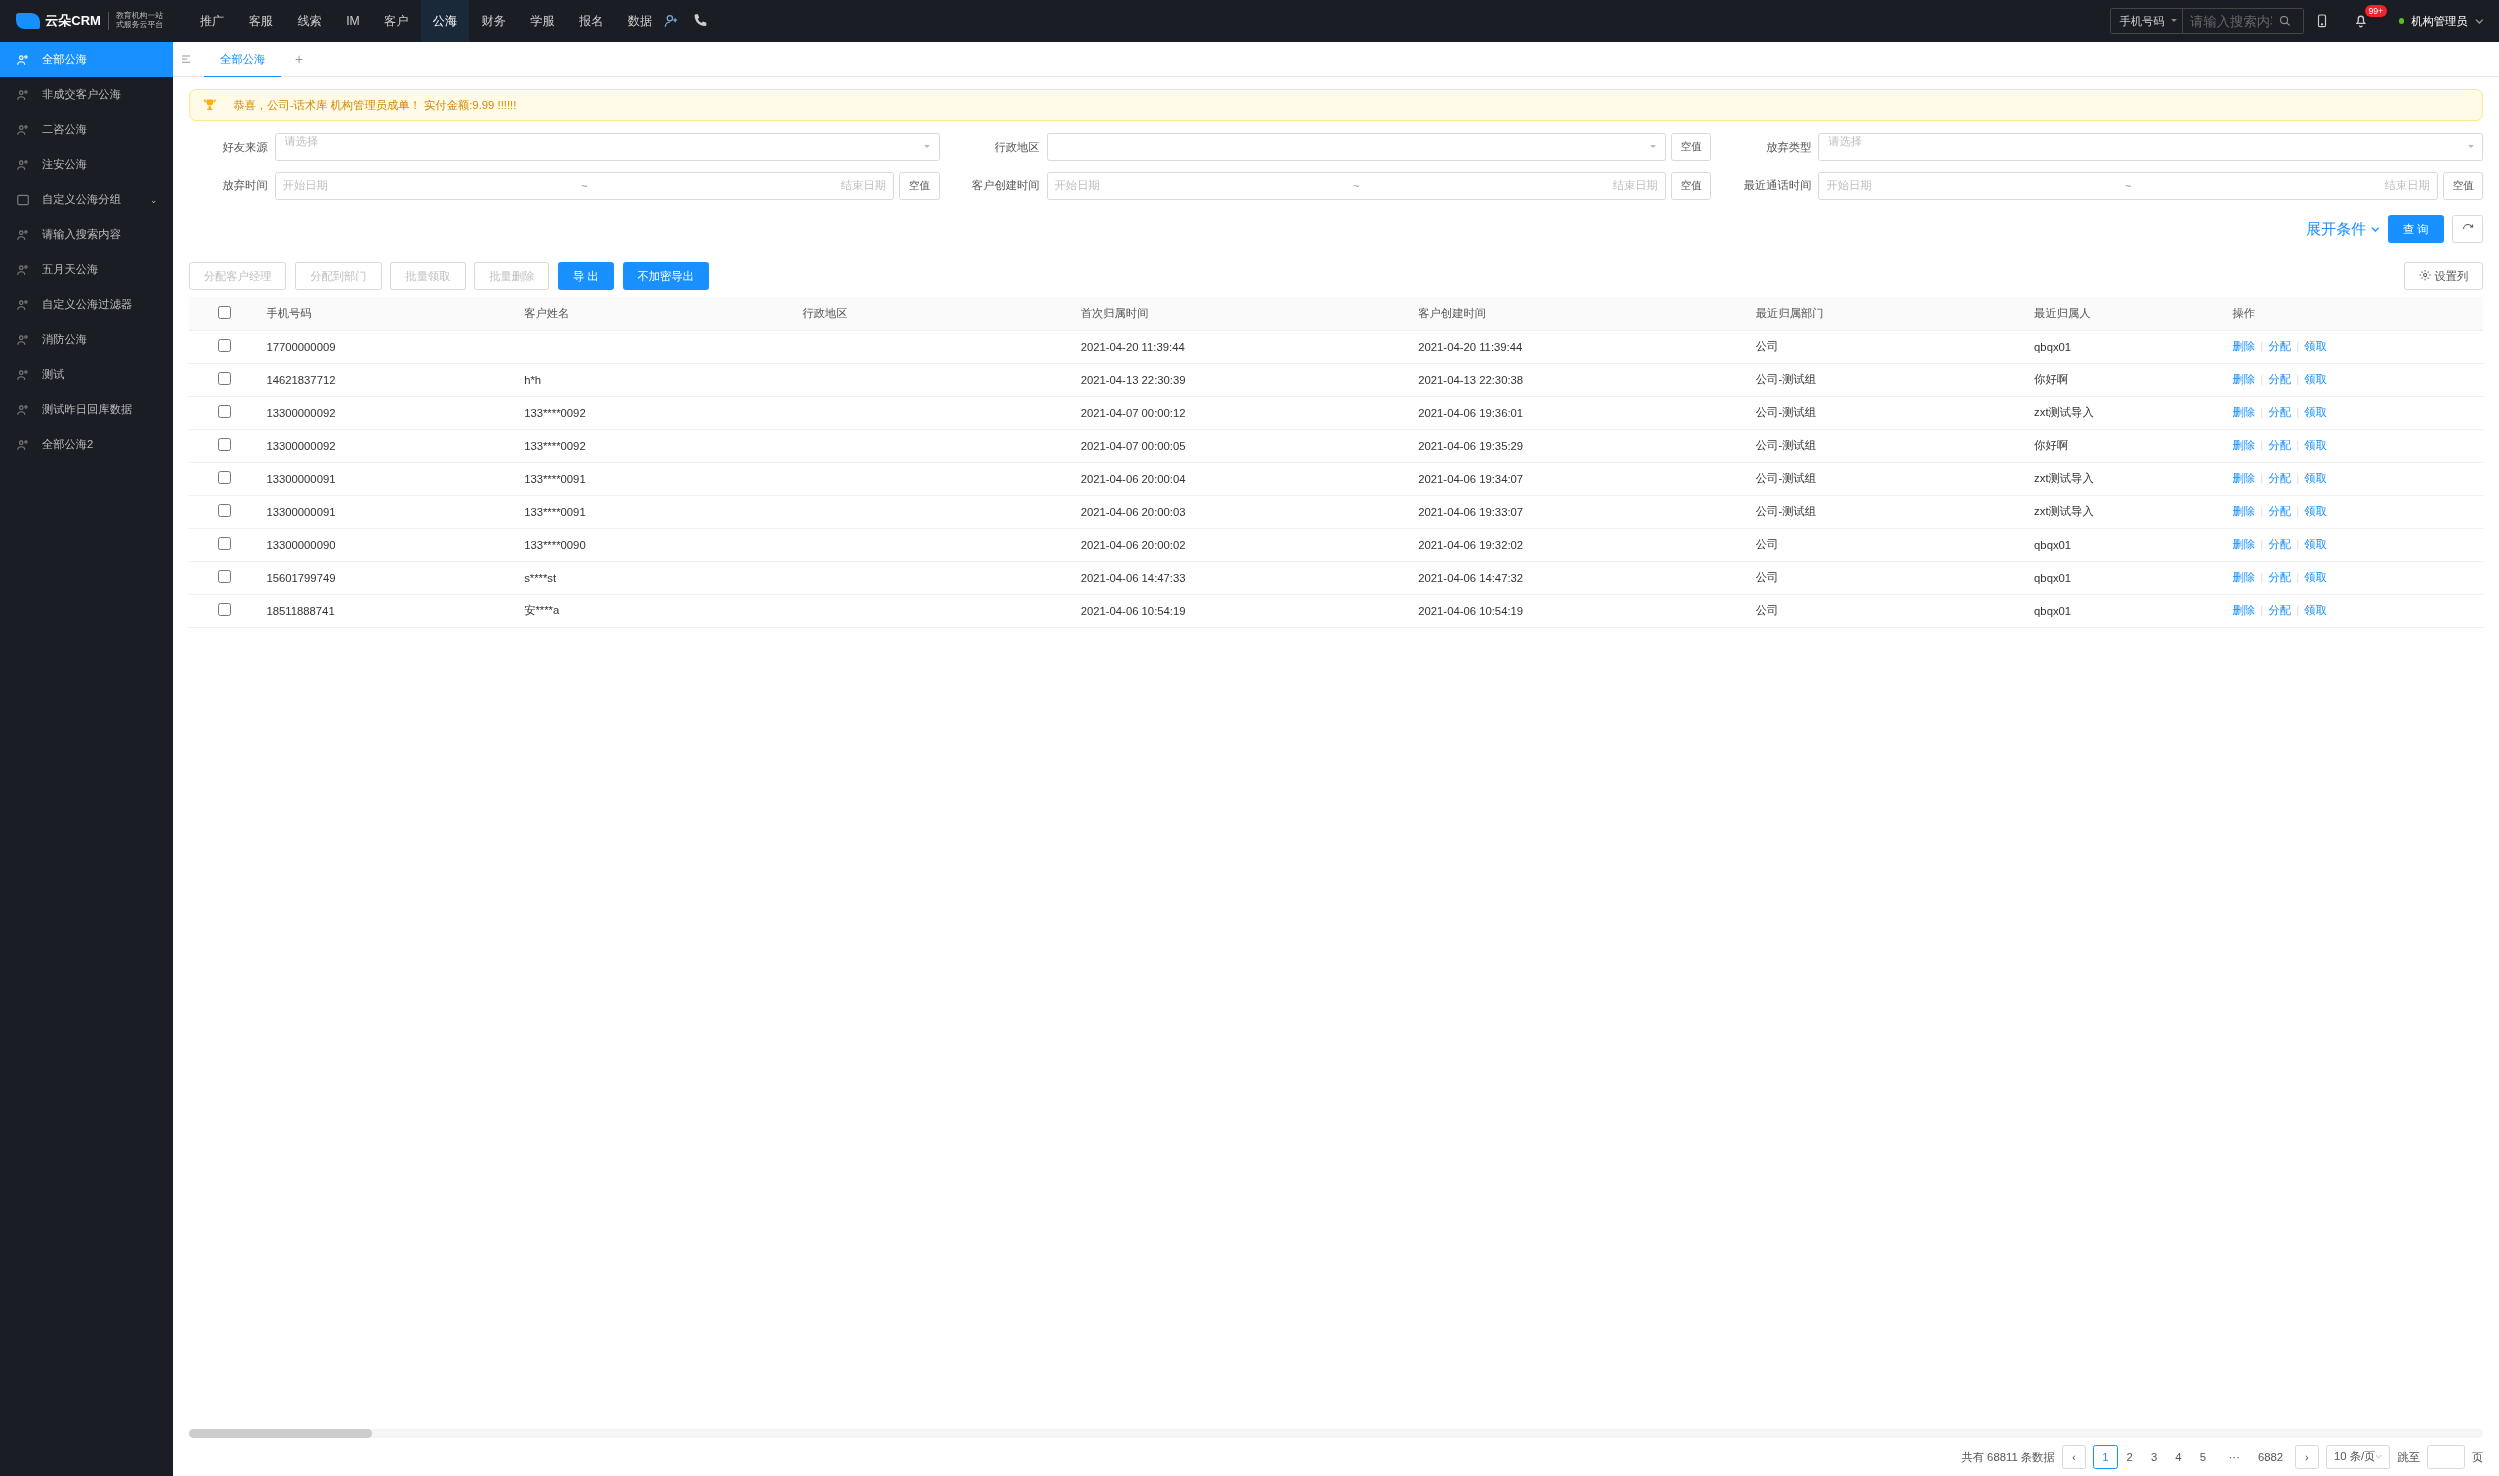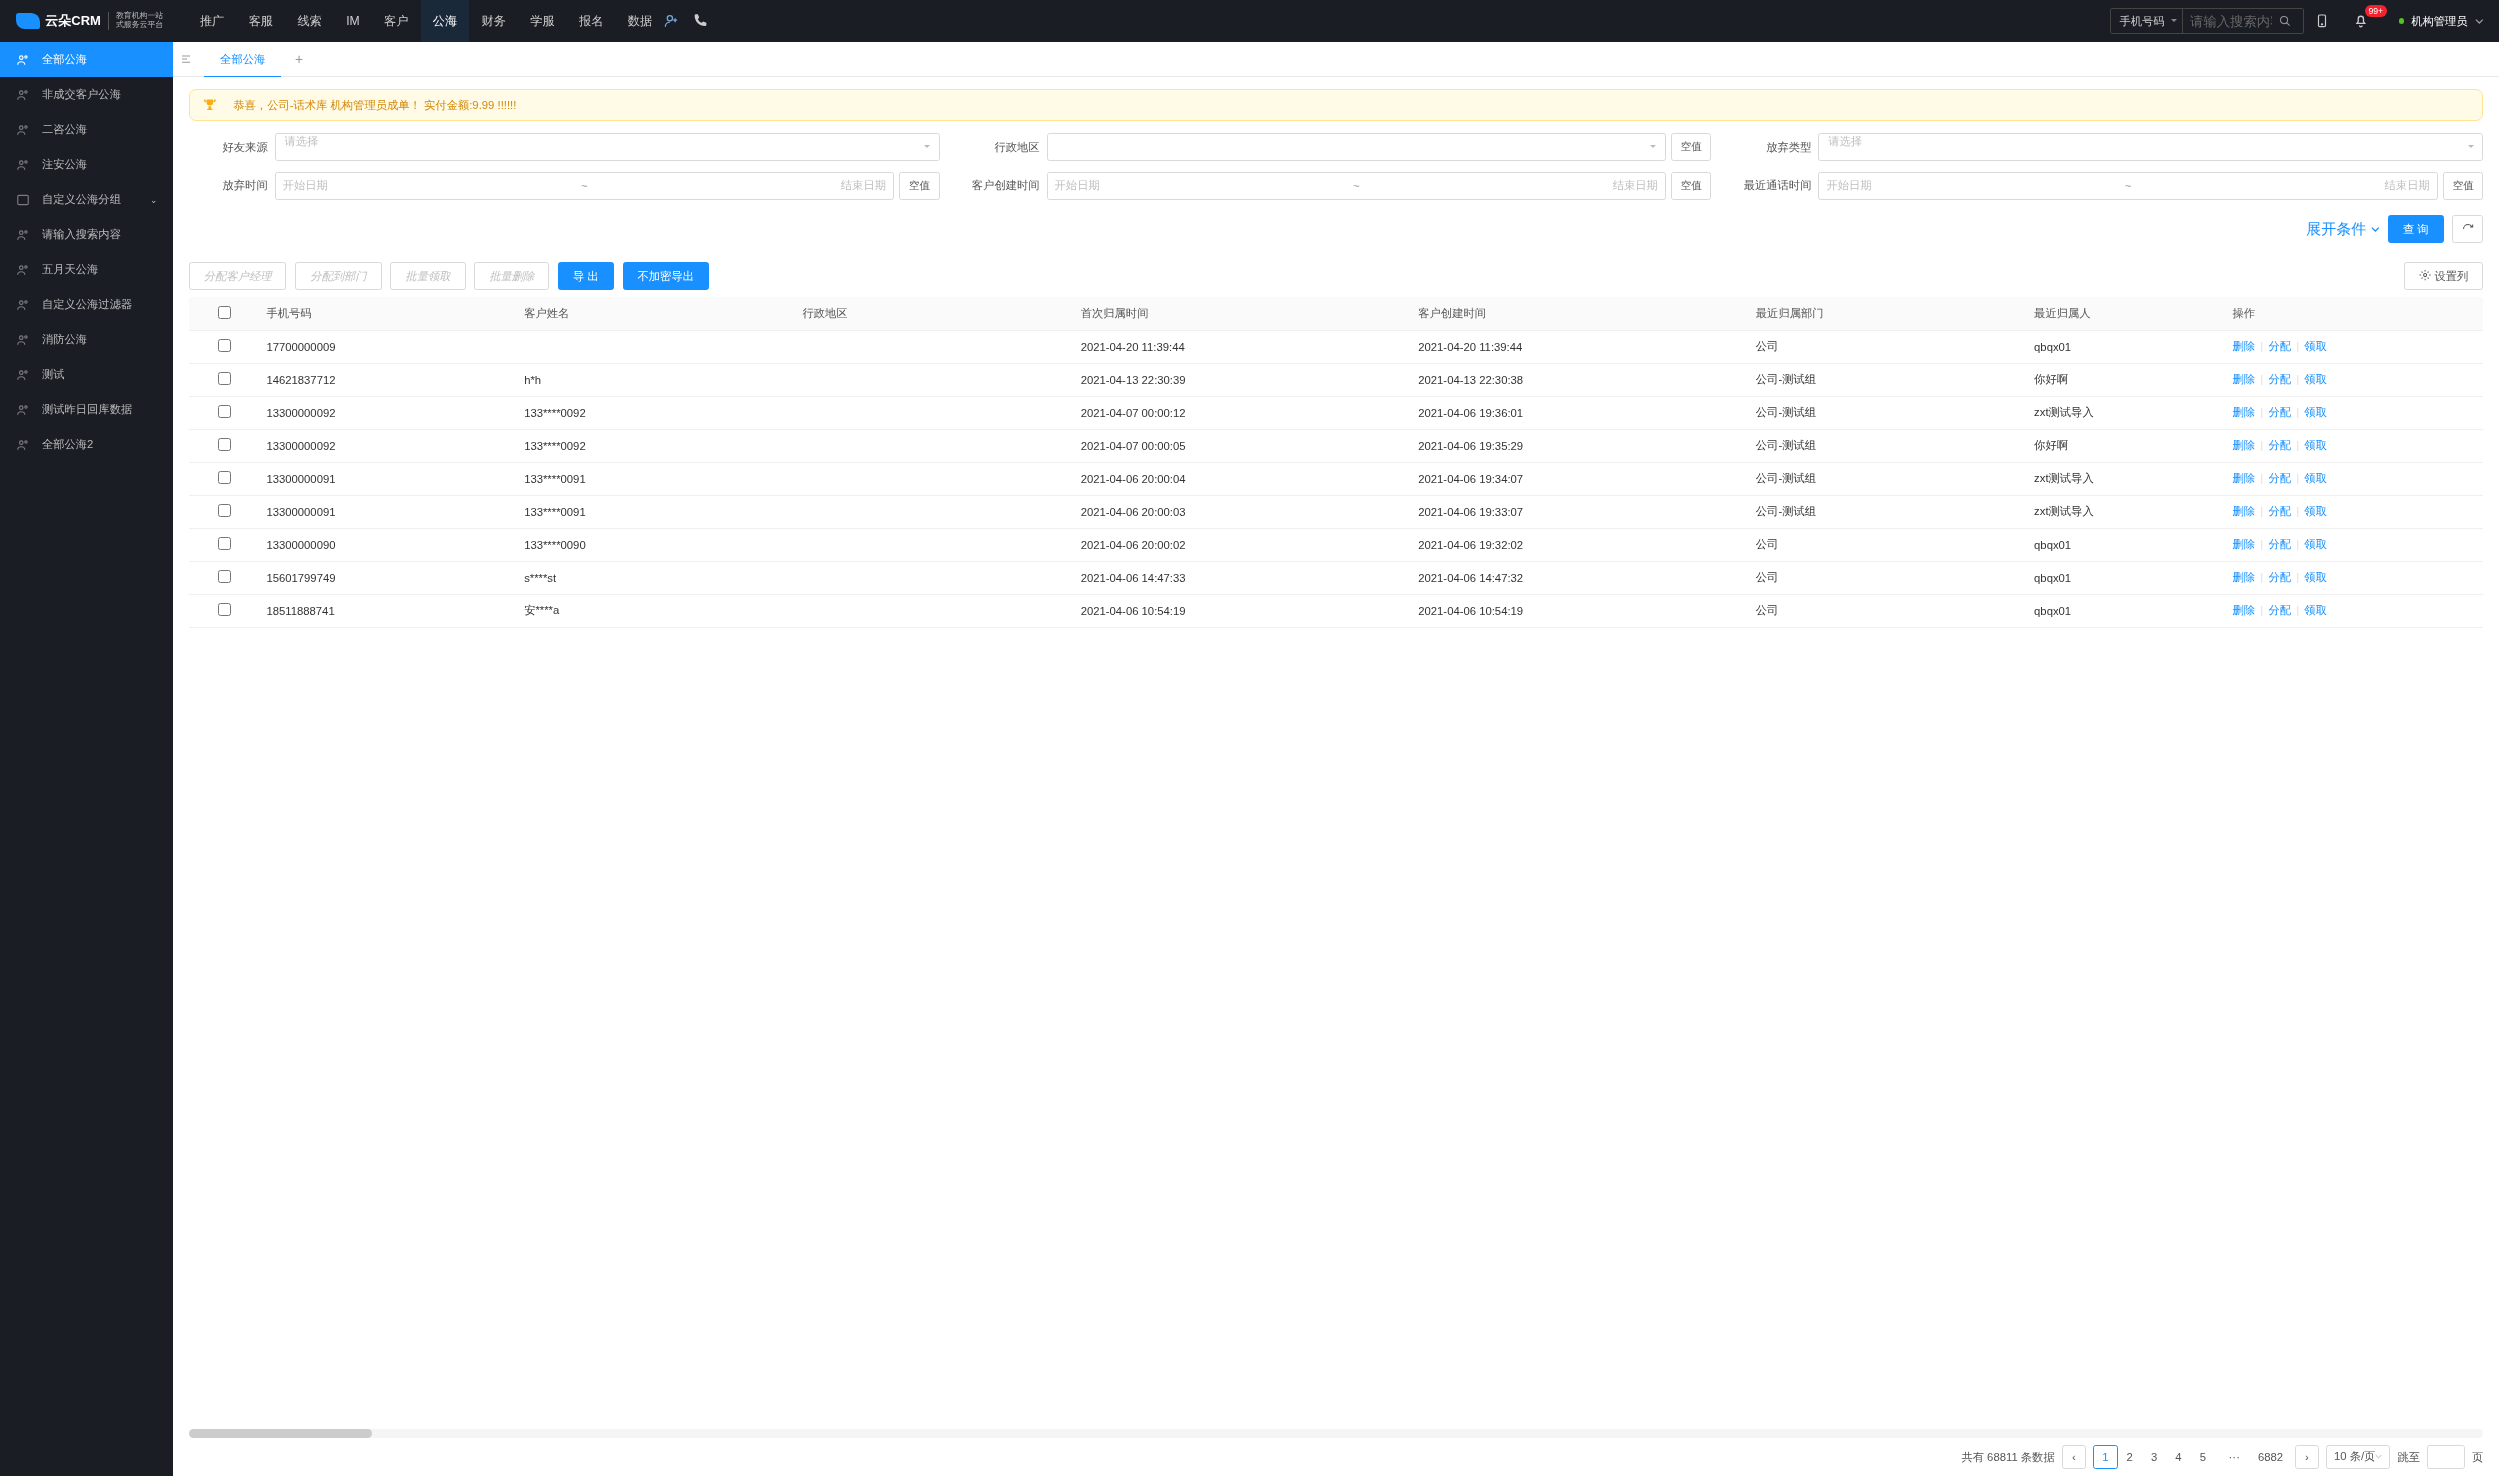--- a/index.html
+++ b/index.html
@@ -51,21 +51,21 @@
 .flabel { width:79px; text-align:right; margin-right:7px; color:#555; font-size:11.3px; }
 .fselect { flex:1; height:28px; border:0.9px solid #d9d9d9; border-radius:2.6px; padding:0 21px 0 8.7px; color:#bfbfbf; position:relative; background:#fff; min-width:0; }
 .fselect::after { content:""; position:absolute; right:8.7px; top:11.3px; border:3.5px solid transparent; border-top-color:#bbb; }
 .empty-btn { height:28px; padding:0 8.7px; border:0.9px solid #d9d9d9; border-radius:2.6px; margin-left:5.2px; color:#555; background:#fff; cursor:pointer; font-size:10.5px; }
 .daterange { flex:1; display:flex; align-items:center; height:28px; border:0.9px solid #d9d9d9; border-radius:2.6px; padding:0 7px; color:#bfbfbf; justify-content:space-between; min-width:0; }
 .daterange span.sep { color:#999; }
 .filter-actions { display:flex; justify-content:flex-end; align-items:center; padding:5.2px 15.7px 12.2px; gap:8.7px; }
 .link { color:#1890ff; cursor:pointer; font-size:15px; }
 .btn { height:28px; padding:0 14px; border:0.9px solid #d9d9d9; border-radius:2.6px; background:#fff; cursor:pointer; font-size:11.3px; color:#555; }
 .btn.primary { background:#1890ff; border-color:#1890ff; color:#fff; }
-.btn.disabled { color:#bfbfbf; cursor:not-allowed;font-style:italic; }
+.btn.disabled { color:#bfbfbf; cursor:not-allowed; }
 .btn.icon { width:31px; padding:0; }
 
 .toolbar { padding:7px 15.7px; display:flex; gap:8.7px; align-items:center; }
 .toolbar .right { margin-left:auto; }
 
 .table-wrap { flex:1; overflow:auto; padding:0 15.7px; }
 table { width:100%; border-collapse:collapse; table-layout:fixed; }
 th,td { height:33px; text-align:left; padding:0 7px; border-bottom:0.9px solid #f0f0f0; font-size:11.3px; white-space:nowrap; overflow:hidden; text-overflow:ellipsis; }
 th { background:#fafafa; color:#555; font-weight:500; }
 .chk { width:31px; text-align:center; }

